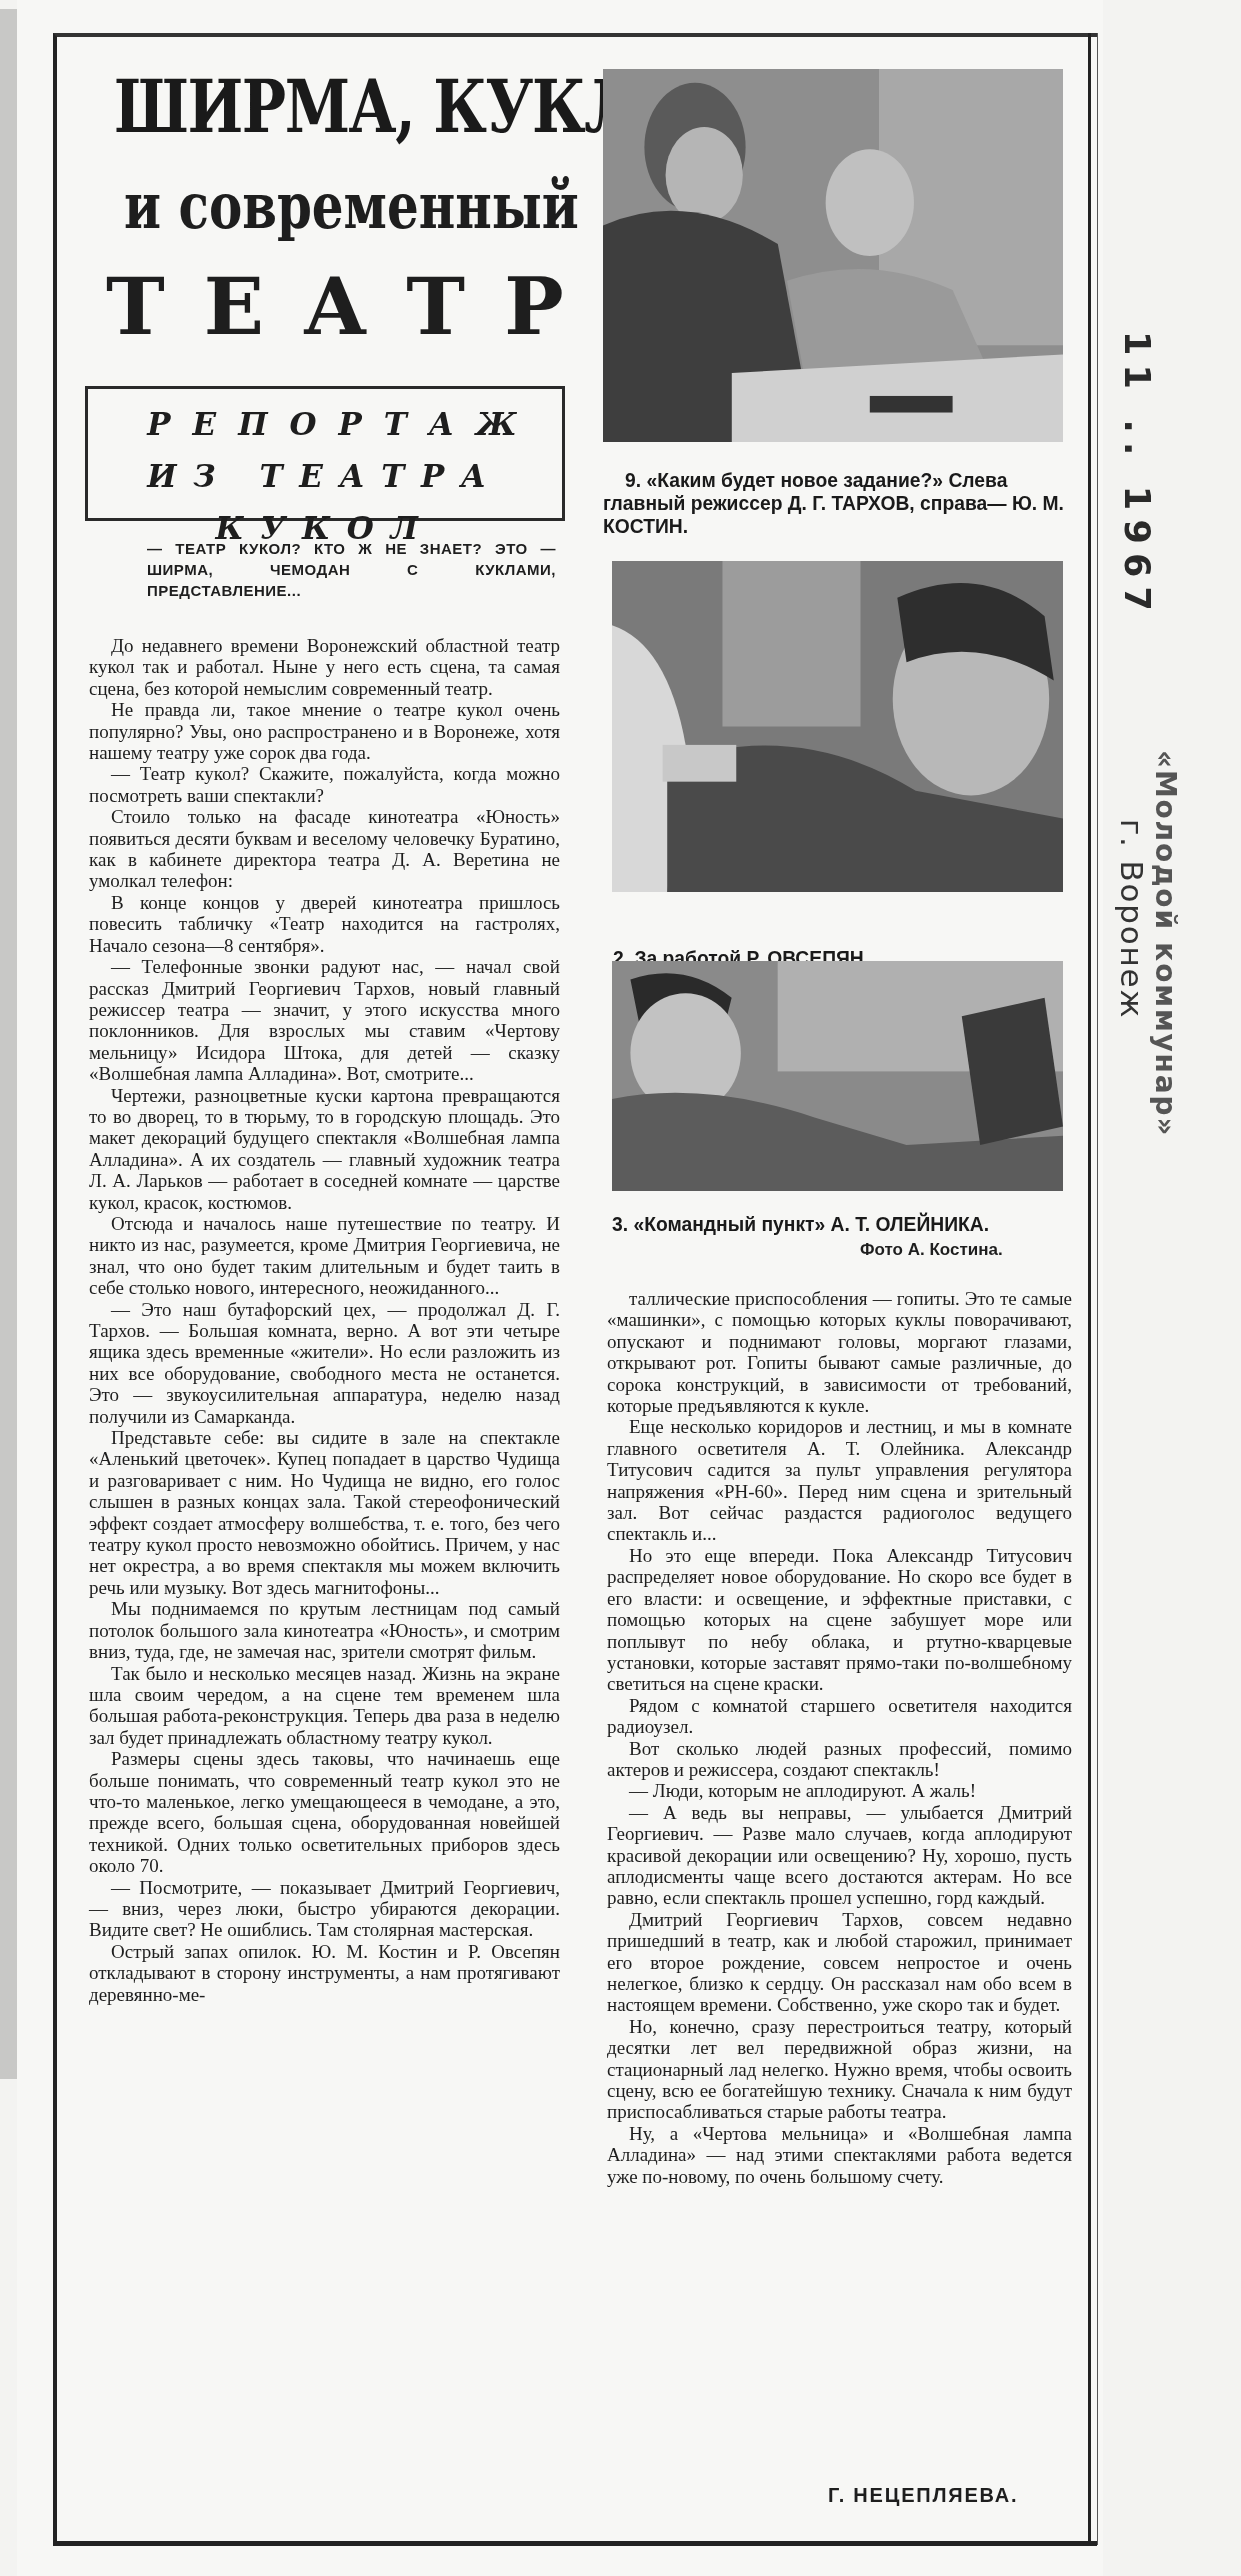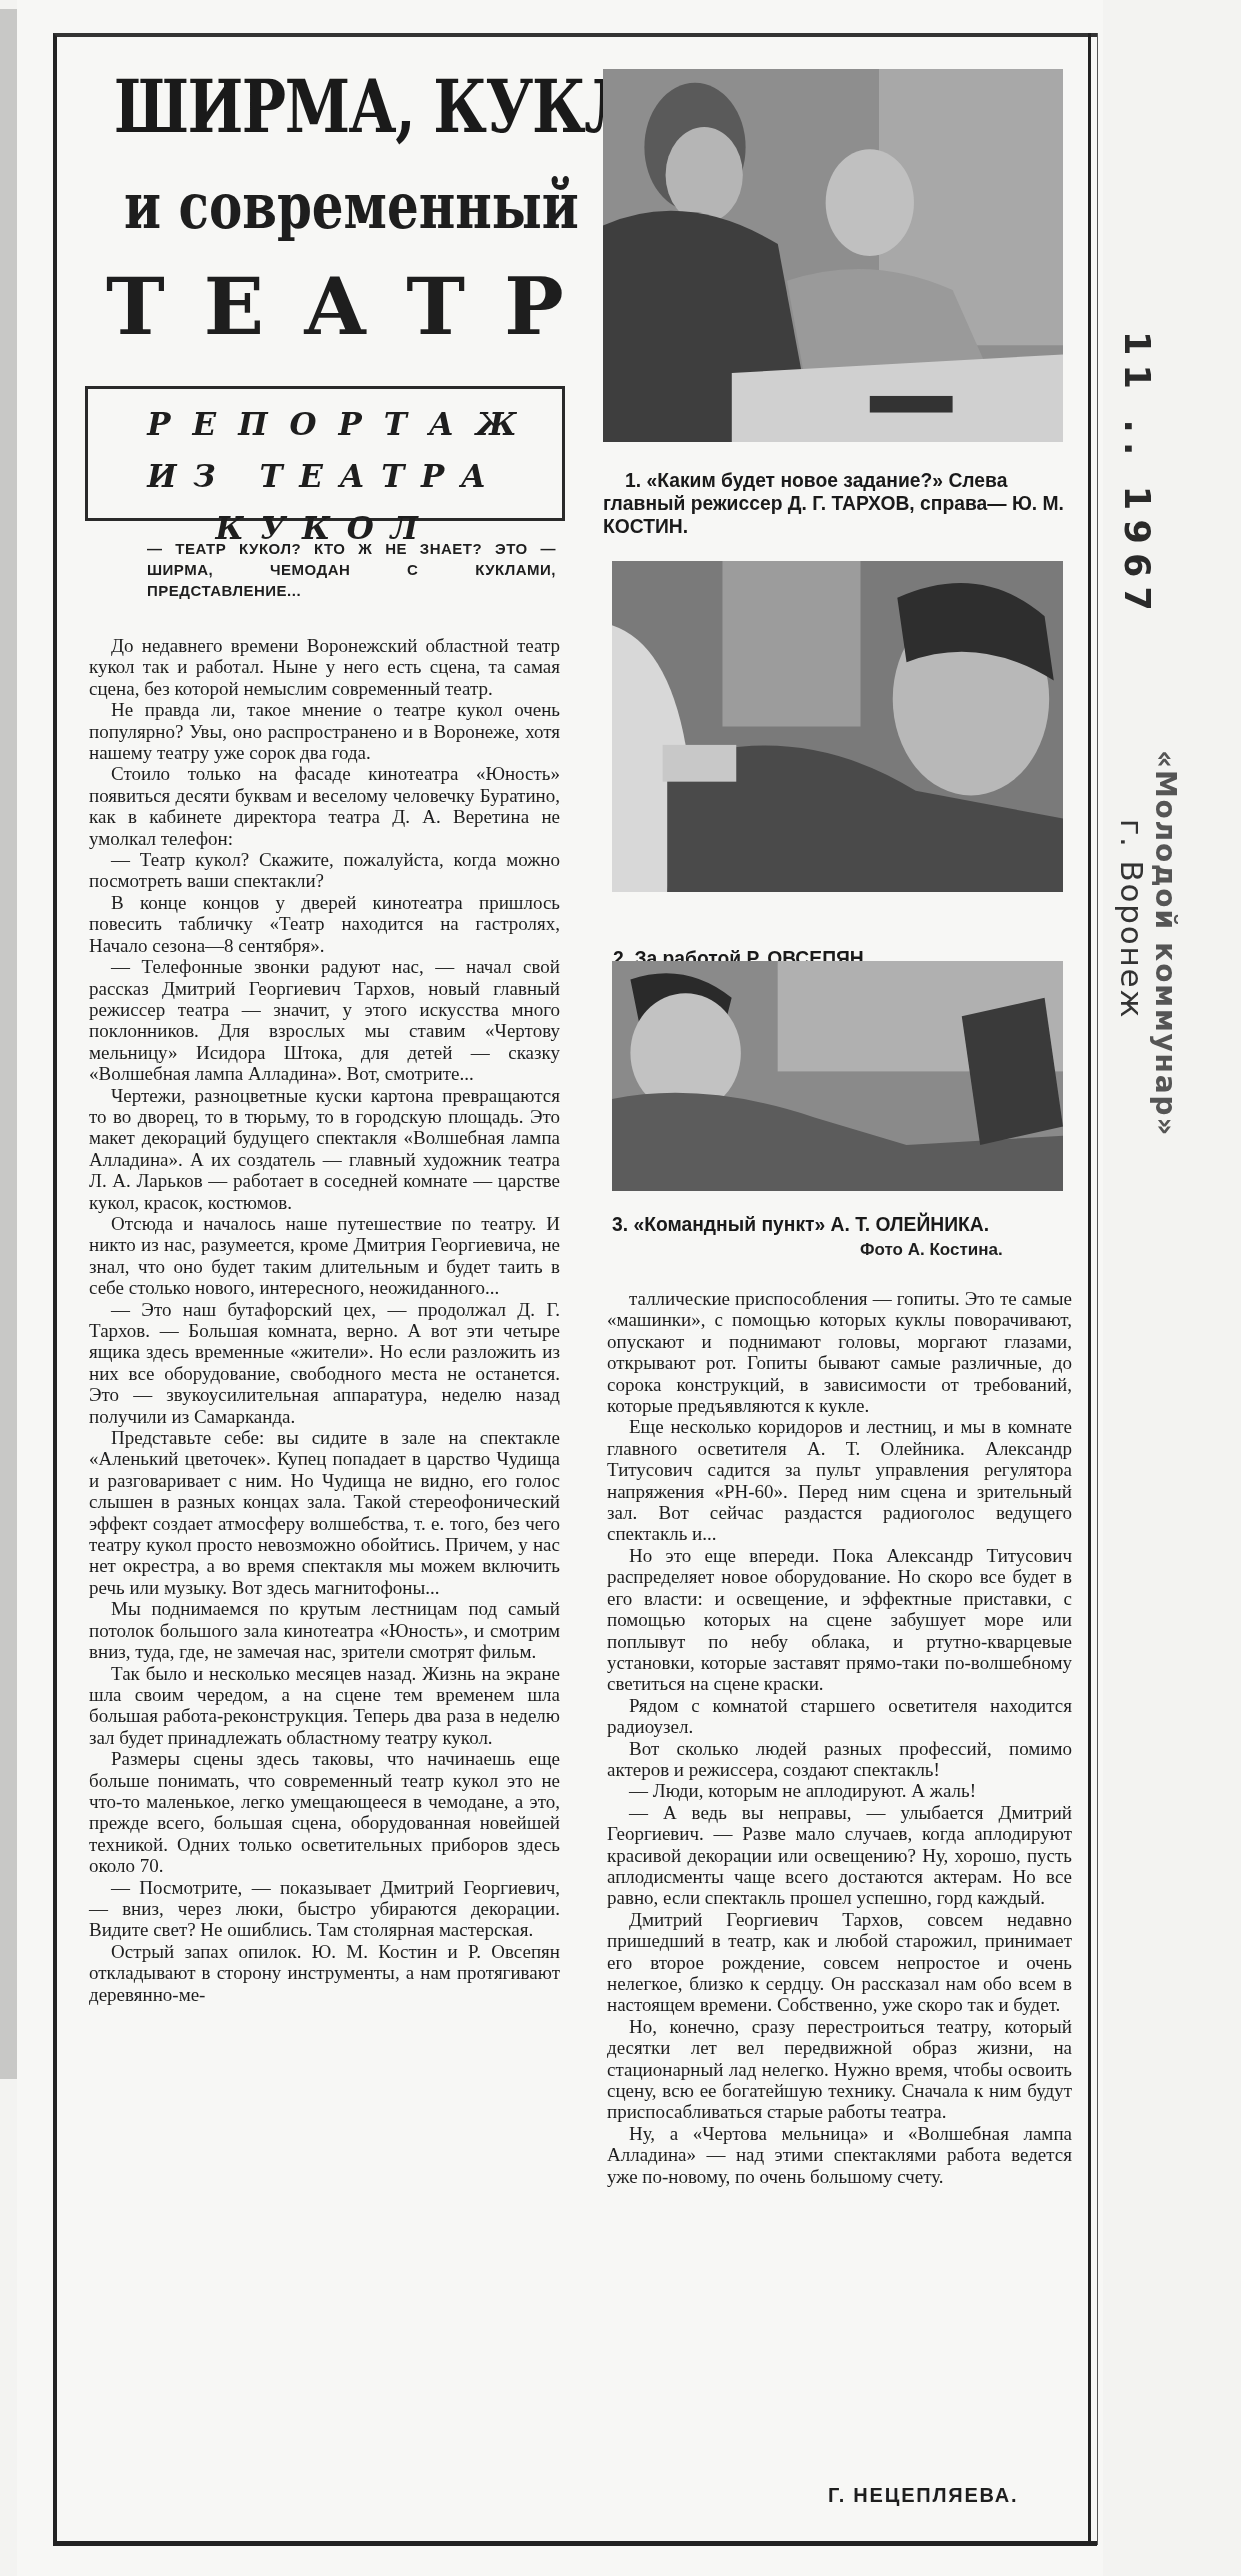--- a/index.html
+++ b/index.html
@@ -105,22 +105,22 @@
 <div class="rubric">
   <div class="r1">РЕПОРТАЖ</div>
   <div class="r2">ИЗ ТЕАТРА КУКОЛ</div>
 </div>
 
 <div class="lead">— ТЕАТР КУКОЛ? КТО Ж НЕ ЗНАЕТ? ЭТО — ШИРМА, ЧЕМОДАН С КУКЛАМИ, ПРЕДСТАВЛЕНИЕ...</div>
 
 <div class="col col-left" id="col-left">
     <p>До недавнего времени Воронежский областной театр кукол так и работал. Ныне у него есть сцена, та самая сцена, без которой немыслим современный театр.</p>
     <p>Не правда ли, такое мнение о театре кукол очень популярно? Увы, оно распространено и в Воронеже, хотя нашему театру уже сорок два года.</p>
+    <p>— Театр кукол? Скажите, пожалуйста, когда можно посмотреть ваши спектакли?</p>
     <p>Стоило только на фасаде кинотеатра «Юность» появиться десяти буквам и веселому человечку Буратино, как в кабинете директора театра Д. А. Веретина не умолкал телефон:</p>
-    <p>— Театр кукол? Скажите, пожалуйста, когда можно посмотреть ваши спектакли?</p>
     <p>В конце концов у дверей кинотеатра пришлось повесить табличку «Театр находится на гастролях, Начало сезона—8 сентября».</p>
     <p>— Телефонные звонки радуют нас, — начал свой рассказ Дмитрий Георгиевич Тархов, новый главный режиссер театра — значит, у этого искусства много поклонников. Для взрослых мы ставим «Чертову мельницу» Исидора Штока, для детей — сказку «Волшебная лампа Алладина». Вот, смотрите...</p>
     <p>Чертежи, разноцветные куски картона превращаются то во дворец, то в тюрьму, то в городскую площадь. Это макет декораций будущего спектакля «Волшебная лампа Алладина». А их создатель — главный художник театра Л. А. Ларьков — работает в соседней комнате — царстве кукол, красок, костюмов.</p>
     <p>Отсюда и началось наше путешествие по театру. И никто из нас, разумеется, кроме Дмитрия Георгиевича, не знал, что оно будет таким длительным и будет таить в себе столько нового, интересного, неожиданного...</p>
     <p>— Это наш бутафорский цех, — продолжал Д. Г. Тархов. — Большая комната, верно. А вот эти четыре ящика здесь временные «жители». Но если разложить из них все оборудование, свободного места не останется. Это — звукоусилительная аппаратура, неделю назад получили из Самарканда.</p>
     <p>Представьте себе: вы сидите в зале на спектакле «Аленький цветочек». Купец попадает в царство Чудища и разговаривает с ним. Но Чудища не видно, его голос слышен в разных концах зала. Такой стереофонический эффект создает атмосферу волшебства, т. е. того, без чего театру кукол просто невозможно обойтись. Причем, у нас нет окрестра, а во время спектакля мы можем включить речь или музыку. Вот здесь магнитофоны...</p>
     <p>Мы поднимаемся по крутым лестницам под самый потолок большого зала кинотеатра «Юность», и смотрим вниз, туда, где, не замечая нас, зрители смотрят фильм.</p>
     <p>Так было и несколько месяцев назад. Жизнь на экране шла своим чередом, а на сцене тем временем шла большая работа-реконструкция. Теперь два раза в неделю зал будет принадлежать областному театру кукол.</p>
     <p>Размеры сцены здесь таковы, что начинаешь еще больше понимать, что современный театр кукол это не что-то маленькое, легко умещающееся в чемодане, а это, прежде всего, большая сцена, оборудованная новейшей техникой. Одних только осветительных приборов здесь около 70.</p>
     <p>— Посмотрите, — показывает Дмитрий Георгиевич, — вниз, через люки, быстро убираются декорации. Видите свет? Не ошиблись. Там столярная мастерская.</p>
@@ -147,21 +147,21 @@
     <rect x="300" y="0" width="200" height="300" fill="#a8a8a8"></rect>
     <ellipse cx="100" cy="85" rx="55" ry="70" fill="#5a5a5a"></ellipse>
     <ellipse cx="110" cy="115" rx="42" ry="52" fill="#b5b5b5"></ellipse>
     <path d="M0 170 Q90 130 190 190 L230 405 L0 405 Z" fill="#3e3e3e"></path>
     <ellipse cx="290" cy="145" rx="48" ry="58" fill="#c0c0c0"></ellipse>
     <path d="M200 230 Q290 200 380 240 L420 330 L220 340 Z" fill="#9a9a9a"></path>
     <path d="M140 330 L500 310 L500 405 L140 405 Z" fill="#d0d0d0"></path>
     <rect x="290" y="355" width="90" height="18" fill="#333"></rect>
   </svg>
 </div>
-<div class="caption c1">1. «Каким будет новое задание?» Слева главный режиссер Д. Г. ТАРХОВ, справа— Ю. М. КОСТИН.</div>
+<div class="caption c1">9. «Каким будет новое задание?» Слева главный режиссер Д. Г. ТАРХОВ, справа— Ю. М. КОСТИН.</div>
 
 <div class="photo p2">
   <svg viewBox="0 0 490 360" preserveAspectRatio="none">
     <rect width="490" height="360" fill="#7a7a7a"></rect>
     <rect x="120" y="0" width="150" height="180" fill="#9c9c9c"></rect>
     <path d="M0 70 Q60 90 80 200 L60 360 L0 360 Z" fill="#d8d8d8"></path>
     <ellipse cx="390" cy="150" rx="85" ry="105" fill="#b8b8b8"></ellipse>
     <path d="M310 40 Q400 0 470 60 L480 130 Q400 80 320 110 Z" fill="#2e2e2e"></path>
     <path d="M60 220 Q200 170 330 250 L490 280 L490 360 L60 360 Z" fill="#4a4a4a"></path>
     <rect x="55" y="200" width="80" height="40" fill="#c8c8c8"></rect>

